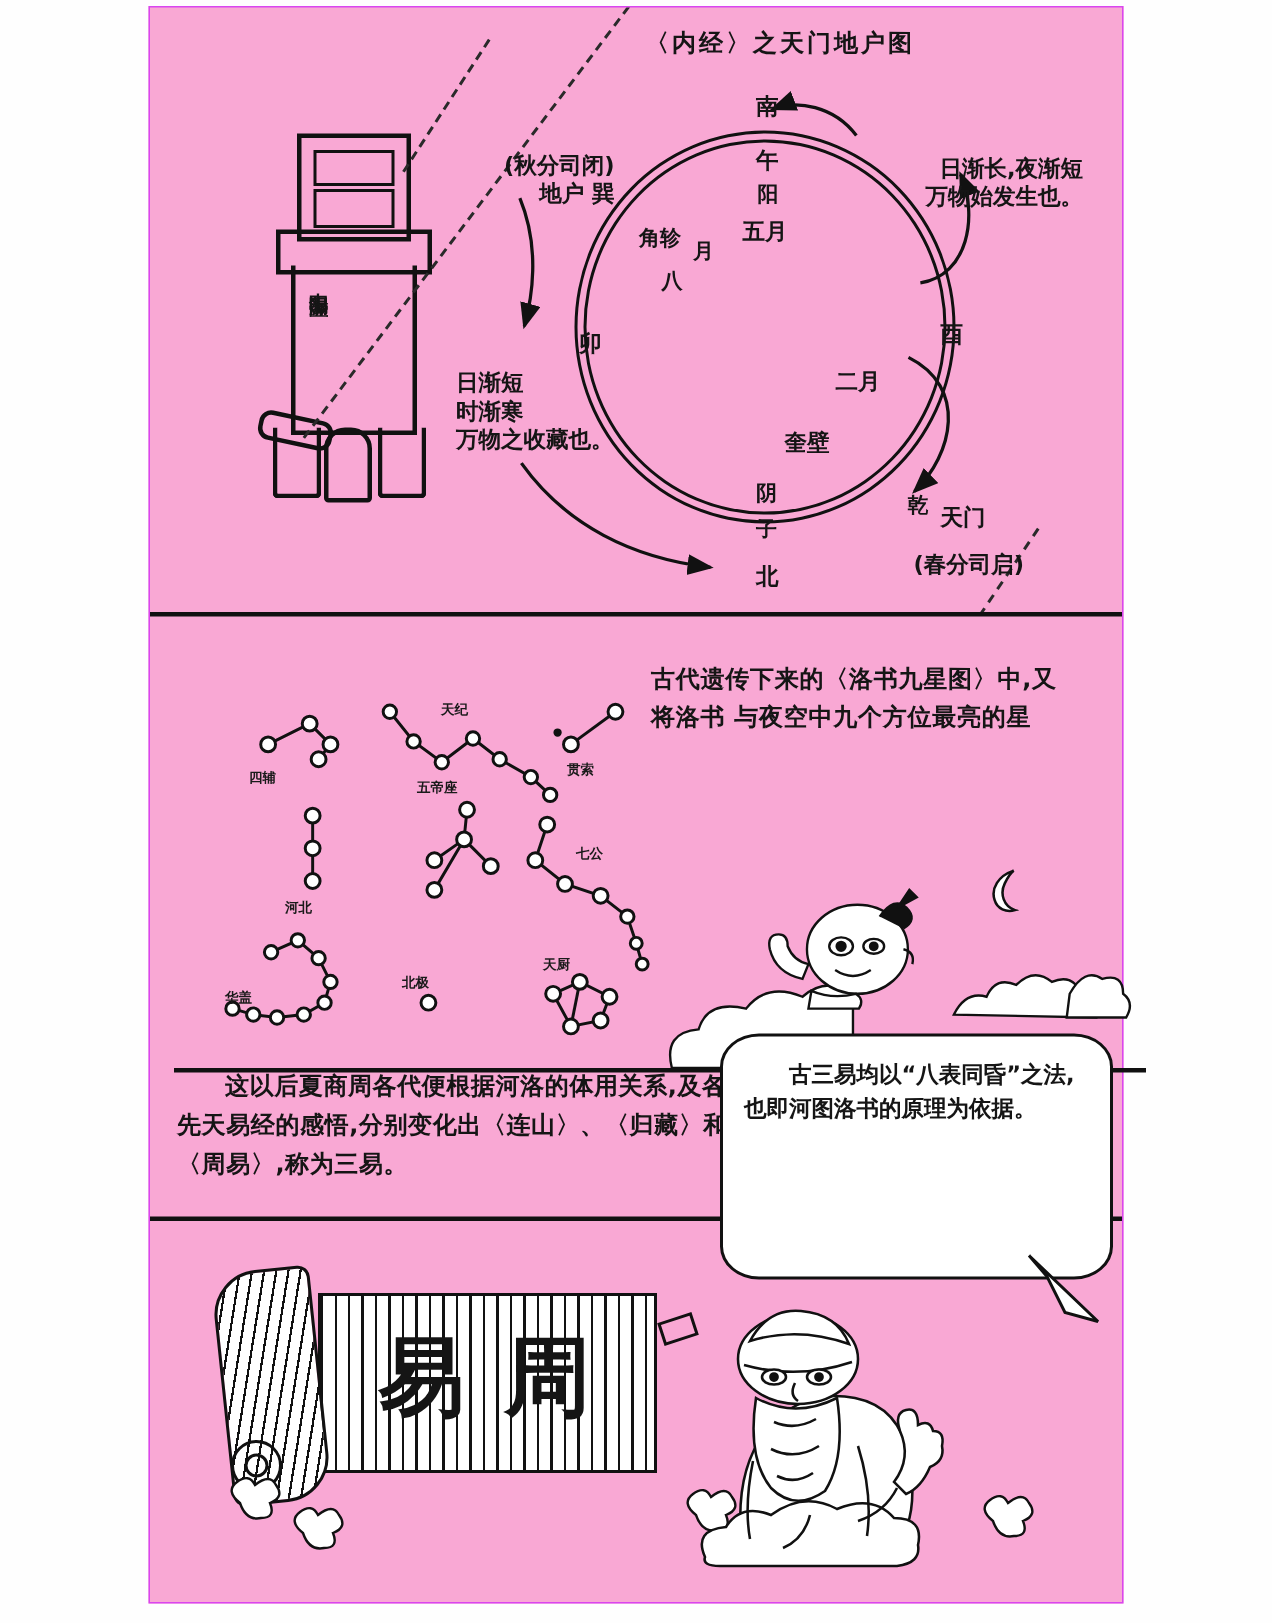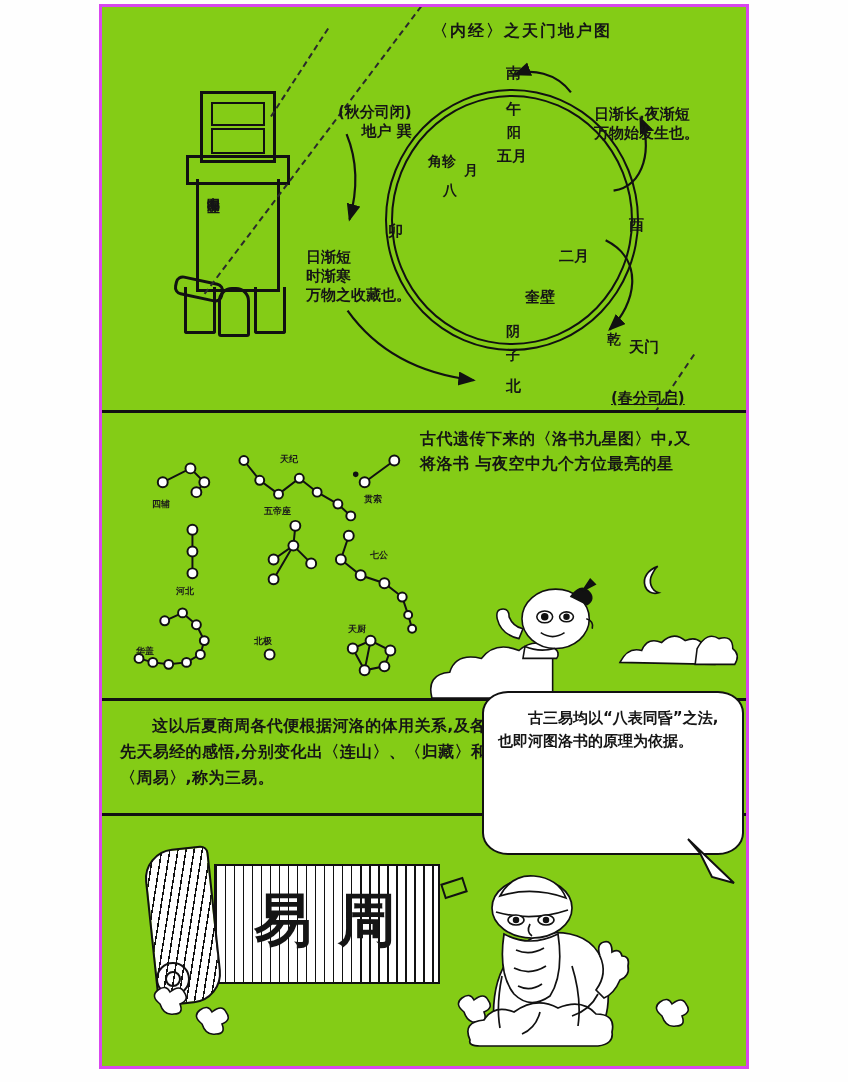--- a/index.html
+++ b/index.html
@@ -6,25 +6,25 @@
   body{
     width:848px;height:1082px;overflow:hidden;
     font-family:"DejaVu Sans","Liberation Sans",sans-serif;
     color:#1a1a1a;position:relative;
   }
   .page{position:absolute;left:0;top:0;width:848px;height:1082px;background:#fefefe;}
 
   
   .frame{
     position:absolute;left:99px;top:4px;width:650px;height:1065px;
-    border:3px solid #d946ef;box-sizing:border-box;background:#84cc16;
+    border:1px solid #d946ef;box-sizing:border-box;background:#f9a8d4;
   }
   .panel{position:absolute;left:0;box-sizing:border-box;overflow:hidden;}
   .p1{top:0;width:100%;height:406px;border-bottom:3px solid #111;}
-  .p2{top:406px;width:100%;height:288px;border-bottom:3px solid #111;}
+  .p2{top:422px;width:100%;height:288px;border-bottom:3px solid #111;margin-left:16px;}
   .p3{top:694px;width:100%;height:115px;border-bottom:3px solid #111;}
   .p4{top:809px;width:100%;height:253px;}
 
   .cn{font-family:"DejaVu Sans","Liberation Sans",sans-serif;font-weight:700;color:#151515;}
 
   
   .title1{position:absolute;left:330px;top:14px;font-size:16px;letter-spacing:2px;white-space:nowrap;}
 
   .bigcircle{
     position:absolute;left:283px;top:82px;width:250px;height:258px;
@@ -136,21 +136,21 @@
         <span>(秋分司闭)</span><br>
         <span>地户 巽</span>
       </div>
 
       <div class="lab cn" style="left:204px;top:241px;">
         <span>日渐短</span><br>
         <span>时渐寒</span><br>
         <span>万物之收藏也。</span>
       </div>
 
-      <div class="lab cn" style="left:492px;top:98px;">
+      <div class="lab cn" style="left:517px;top:98px;text-align:right;">
         <span>日渐长,夜渐短</span><br>
         <span>万物始发生也。</span>
       </div>
 
       <div class="lab cn" style="left:404px;top:57px;">南</div>
       <div class="lab cn" style="left:404px;top:370px;">北</div>
       <div class="lab cn" style="left:286px;top:215px;">卯</div>
       <div class="lab cn" style="left:527px;top:209px;">酉</div>
 
       <div class="lab cn" style="left:404px;top:93px;">午</div>
@@ -162,21 +162,21 @@
       <div class="lab cn sm" style="left:341px;top:175px;">八</div>
 
       <div class="lab cn" style="left:457px;top:240px;">二月</div>
       <div class="lab cn" style="left:423px;top:281px;">奎壁</div>
 
       <div class="lab cn sm" style="left:404px;top:316px;">阴</div>
       <div class="lab cn sm" style="left:404px;top:340px;">子</div>
 
       <div class="lab cn sm" style="left:505px;top:324px;">乾</div>
       <div class="lab cn" style="left:527px;top:331px;">天门</div>
-      <div class="lab cn" style="left:509px;top:382px;text-decoration:underline;">(春分司启)</div>
+      <div class="lab cn" style="left:509px;top:362px;">(春分司启)</div>
     </div>
 
     <div class="panel p2">
 
       <div class="stxt cn" style="left:318px;top:14px;width:310px;">
         <div>古代遗传下来的〈洛书九星图〉中,又</div>
         <div>将洛书 与夜空中九个方位最亮的星</div>
       </div>
 
       <svg class="svgl" viewBox="0 0 644 288">

